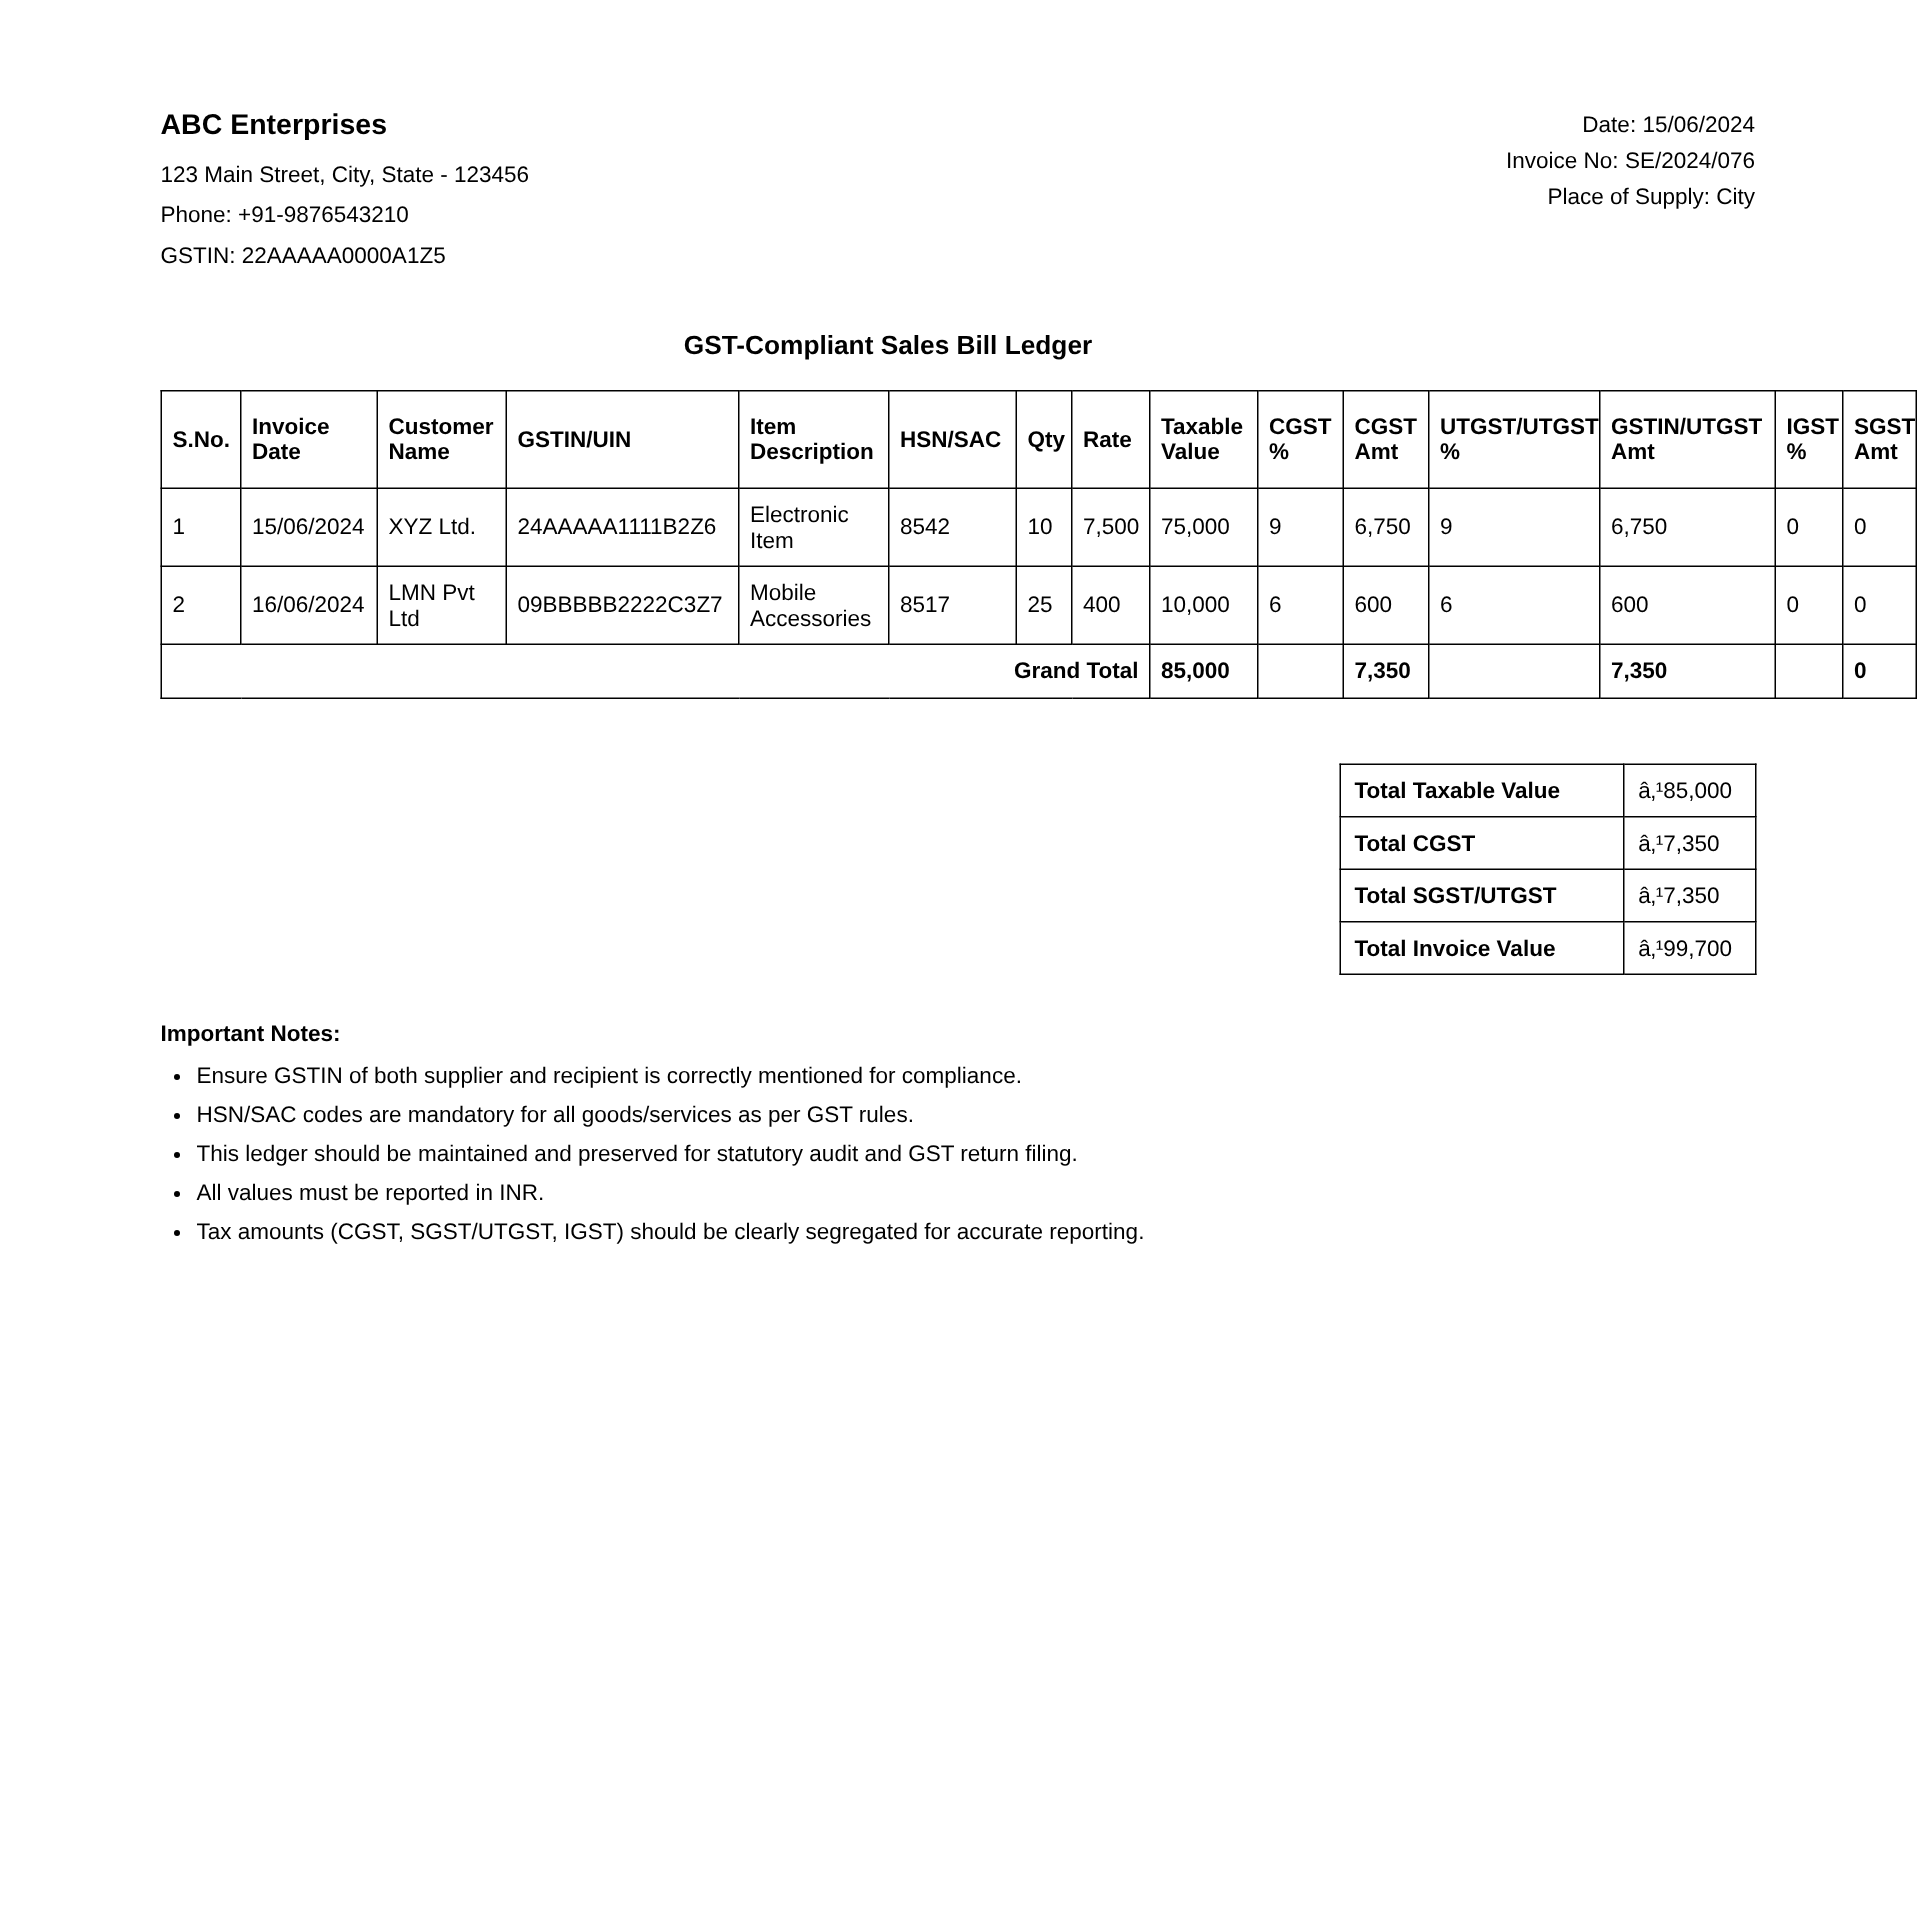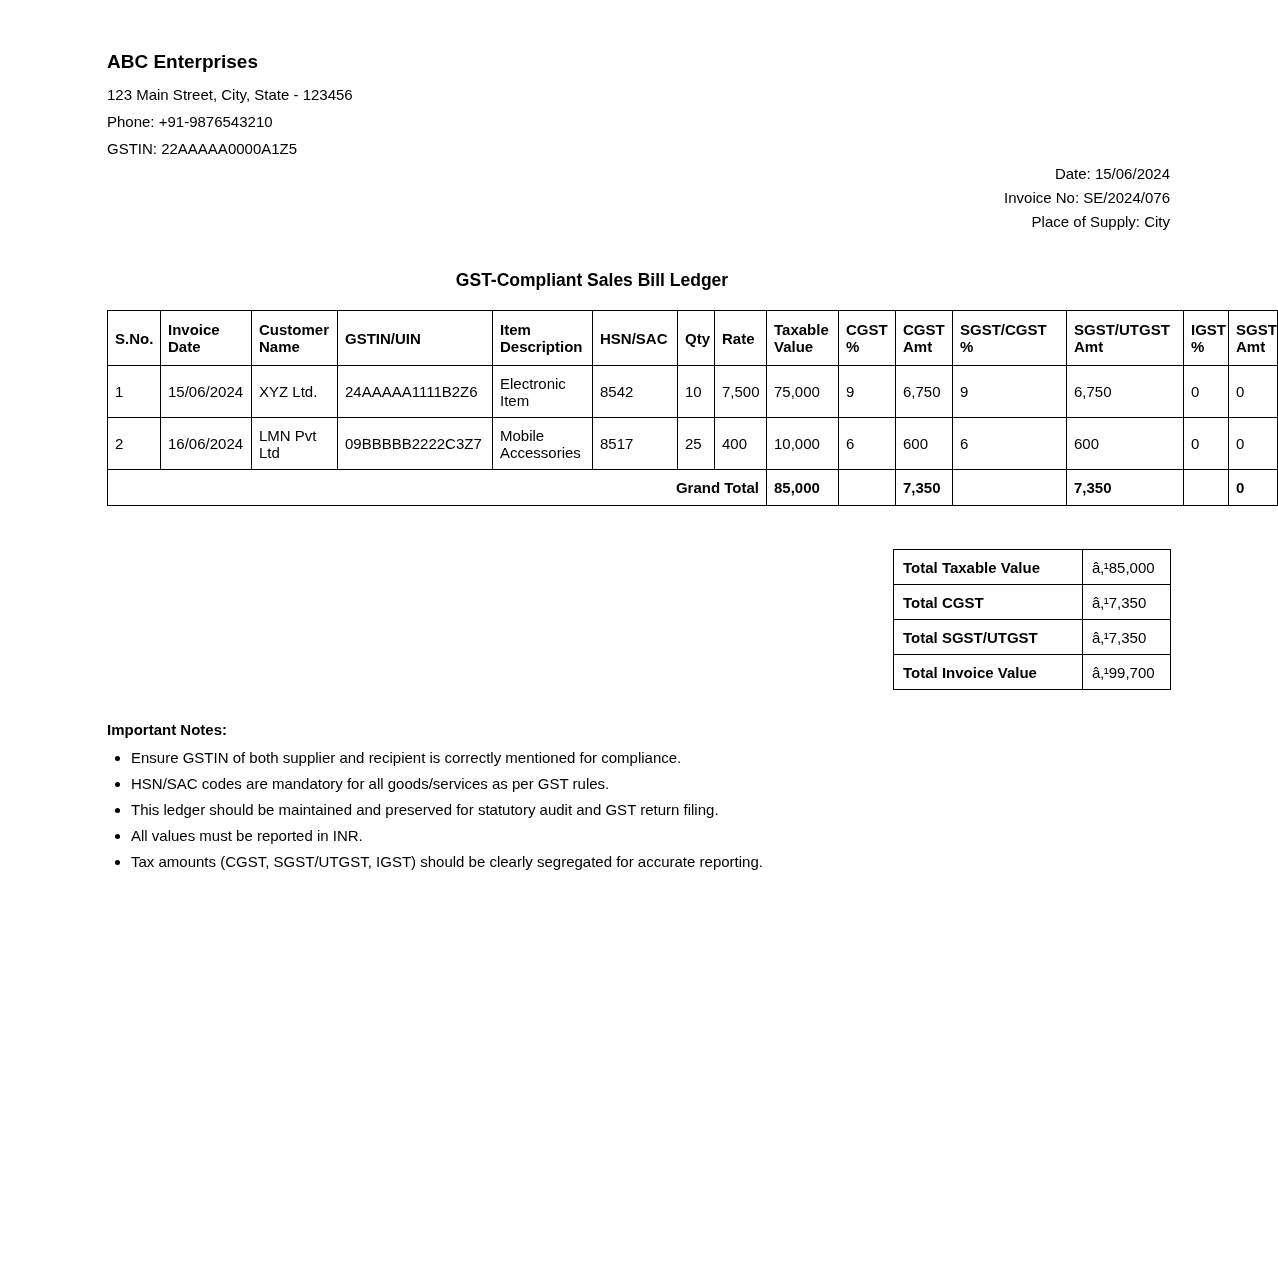--- a/index.html
+++ b/index.html
@@ -5,22 +5,21 @@
   * { margin: 0; padding: 0; box-sizing: border-box; }
   html, body {
     width: 1278px; height: 1285px;
     background: #ffffff; color: #000000;
     font-family: "Liberation Sans", sans-serif;
     overflow: hidden;
   }
   .header-row {
     display: flex;
     justify-content: space-between;
-    padding: 50px 108px 0 107px;
-    flex-direction: column;
+    padding: 72px 108px 0 107px;
   }
   .company-name { font-size: 19px; font-weight: bold; line-height: 24px; margin-bottom: 7px; }
   .company-line { font-size: 15px; line-height: 27px; }
   .meta-block { text-align: right; }
   .meta-line { font-size: 15px; line-height: 24px; }
   .doc-title {
     width: 1184px;
     text-align: center;
     font-size: 17.5px;
     font-weight: bold;
@@ -35,21 +34,21 @@
   .ledger-table th, .ledger-table td {
     border: 1px solid #000;
     padding: 4px 7px;
     font-size: 15px;
     line-height: 17px;
     text-align: left;
     vertical-align: middle;
     overflow: hidden;
   }
   .ledger-table th { font-weight: bold; }
-  .ledger-table tr.hdr  { height: 55px; }
+  .ledger-table tr.hdr  { height: 65px; }
   .ledger-table tr.data { height: 52px; }
   .ledger-table tr.total { height: 36px; }
   .ledger-table tr.total td { font-weight: bold; }
   .ledger-table td.gt-label { text-align: right; }
   .summary-table {
     margin: 43px 0 0 893px;
     width: 278px;
     table-layout: fixed;
   }
   .summary-table td {
@@ -109,22 +108,22 @@
       <th>Invoice Date</th>
       <th>Customer Name</th>
       <th>GSTIN/UIN</th>
       <th>Item Description</th>
       <th>HSN/SAC</th>
       <th>Qty</th>
       <th>Rate</th>
       <th>Taxable Value</th>
       <th>CGST %</th>
       <th>CGST Amt</th>
-      <th>SGST/CGST %</th>
-      <th>SGST/UTGST Amt</th>
+      <th>UTGST/UTGST %</th>
+      <th>GSTIN/UTGST Amt</th>
       <th>IGST %</th>
       <th>SGST Amt</th>
     </tr>
     <tr class="data">
       <td>1</td>
       <td>15/06/2024</td>
       <td>XYZ Ltd.</td>
       <td>24AAAAA1111B2Z6</td>
       <td>Electronic Item</td>
       <td>8542</td>

